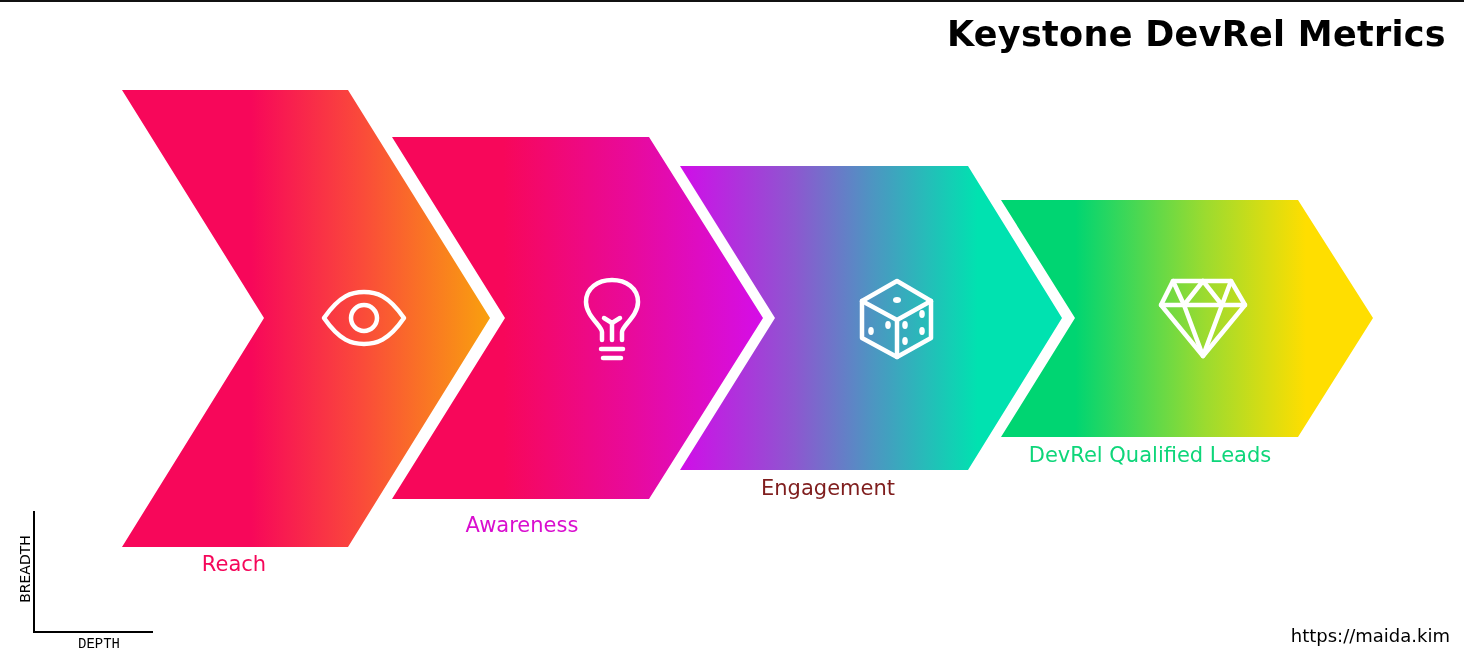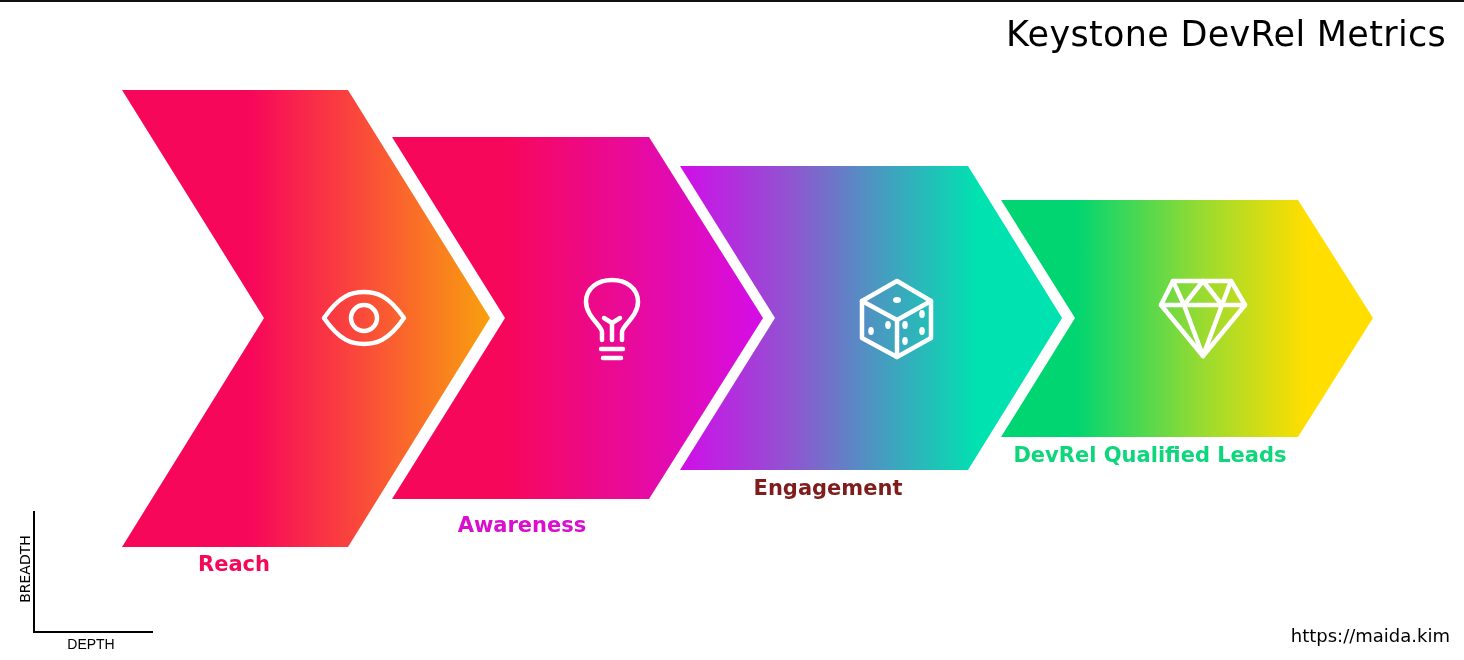--- a/index.html
+++ b/index.html
@@ -4,39 +4,39 @@
   <style>
     html, body { margin: 0; padding: 0; }
     body {
       width: 1464px; height: 660px; position: relative; overflow: hidden;
       background: #ffffff;
       font-family: "DejaVu Sans", sans-serif;
     }
     .top-rule { position: absolute; left: 0; top: 0; width: 1464px; height: 2px; background: #111; }
     .title {
       position: absolute; right: 18px; top: 14px;
-      font-family: "DejaVu Sans", sans-serif; font-weight: normal;
+      font-family: "DejaVu Sans", sans-serif; font-weight: bold;
       font-size: 35px; color: #000; letter-spacing: 0.3px; white-space: nowrap;
     }
     svg.diagram { position: absolute; left: 0; top: 0; }
     .stage-label {
-      position: absolute; font-family: "DejaVu Sans", sans-serif; font-weight: bold;
+      position: absolute; font-family: "DejaVu Sans", sans-serif; font-weight: normal;
       font-size: 21px; white-space: nowrap; transform: translateX(-50%);
     }
     .axes { position: absolute; left: 33px; top: 511px; width: 120px; height: 122px; }
     .axis-y { position: absolute; left: 0; top: 0; width: 2px; height: 122px; background: #000; }
     .axis-x { position: absolute; left: 0; bottom: 0; width: 120px; height: 2px; background: #000; }
     .axis-label-y {
       position: absolute; left: -22px; top: 58px; transform: translate(-50%,-50%) rotate(-90deg);
       transform-origin: center; font-size: 14px; color: #000; white-space: nowrap;
       font-family: "DejaVu Sans", sans-serif; left: -8px;
     }
     .axis-label-x {
-      position: absolute; left: 58px; top: 125px; transform: translateX(-50%);
-      font-size: 14px; color: #000; white-space: nowrap; font-family: Liberation Sans, sans-serif;
+      position: absolute; left: 66px; top: 125px; transform: translateX(-50%);
+      font-size: 14px; color: #000; white-space: nowrap; font-family: Liberation Mono, monospace;
     }
     .footer-url {
       position: absolute; right: 14px; top: 625px;
       font-family: "DejaVu Sans", sans-serif; font-weight: normal; font-size: 18px; color: #000;
       white-space: nowrap;
     }
   </style>
 </head>
 <body>
 

